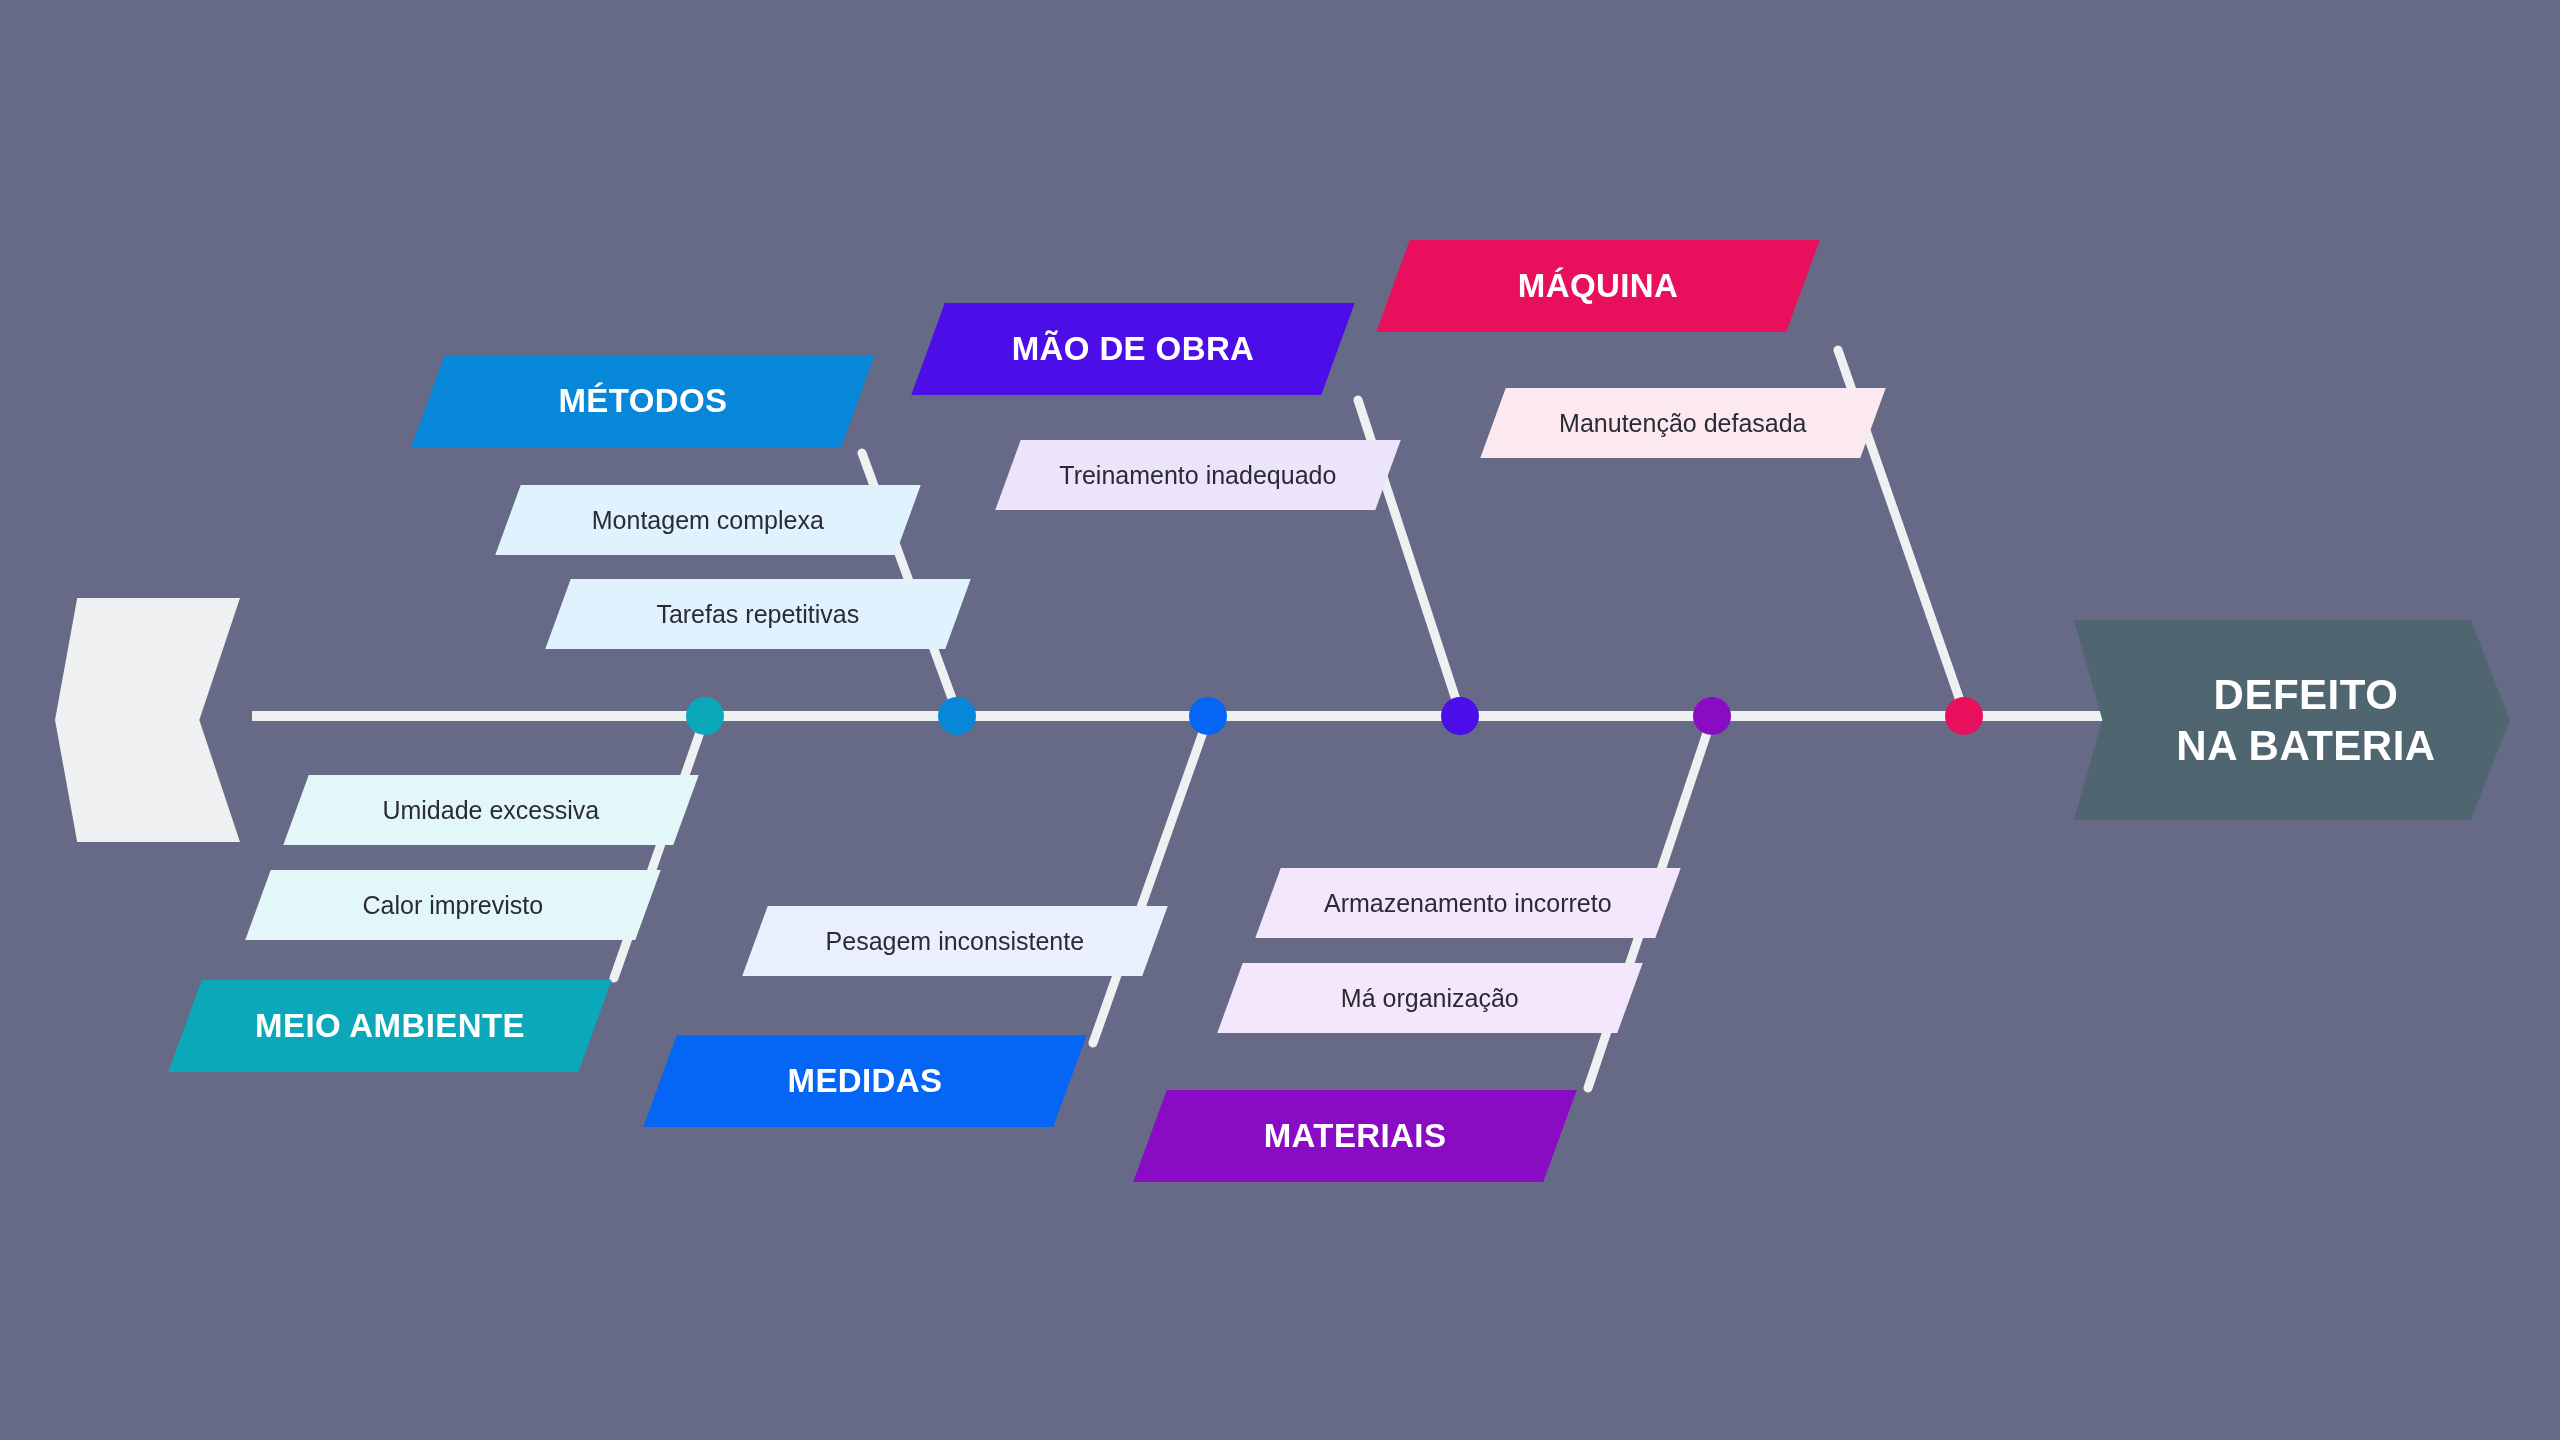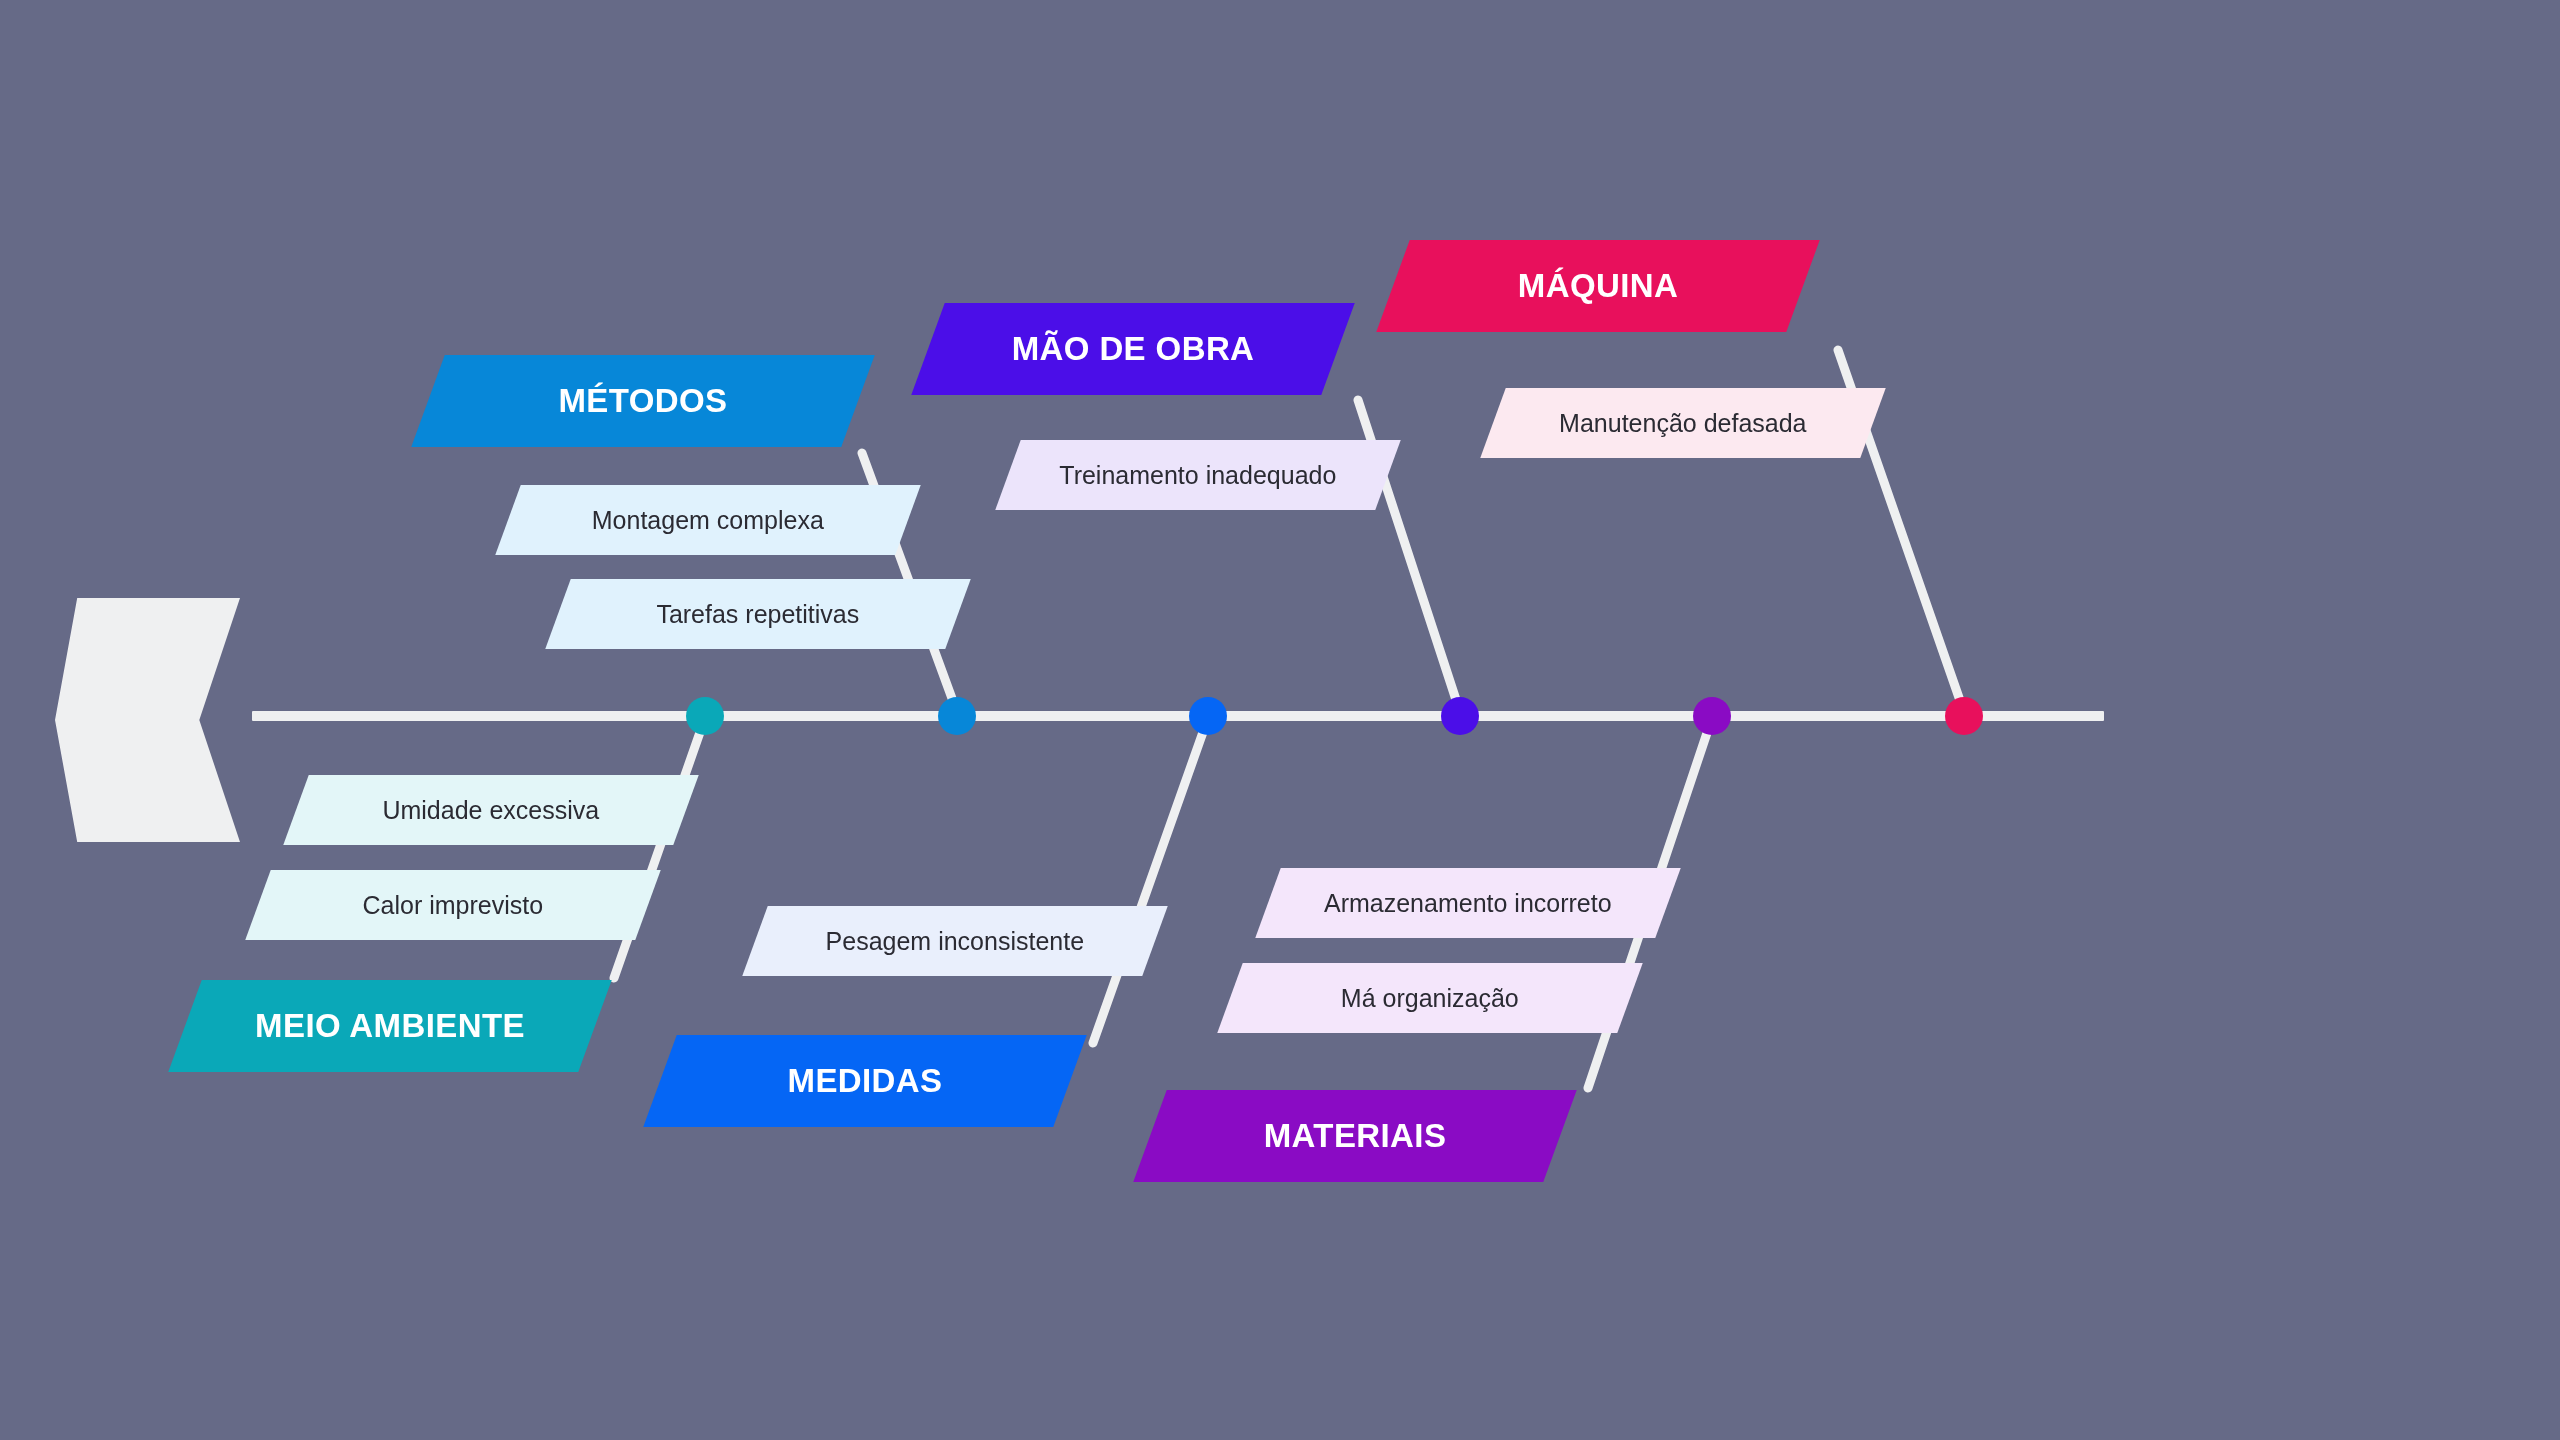--- a/index.html
+++ b/index.html
@@ -149,14 +149,17 @@
     <span>MATERIAIS</span>
   </div>
 
   <div class="dot" style="left:686px;top:697px;background:#0aa8b8;"></div>
   <div class="dot" style="left:938px;top:697px;background:#0787d8;"></div>
   <div class="dot" style="left:1189px;top:697px;background:#0566f5;"></div>
   <div class="dot" style="left:1441px;top:697px;background:#4b0ee8;"></div>
   <div class="dot" style="left:1693px;top:697px;background:#8a0bc4;"></div>
   <div class="dot" style="left:1945px;top:697px;background:#e8105c;"></div>
 
+  <div class="head" style="left:2074px;top:620px;width:436px;height:200px;">
+    <span id="effect-label">DEFEITO<br>NA BATERIA</span>
+  </div>
 
 </div>
 
 </body></html>

